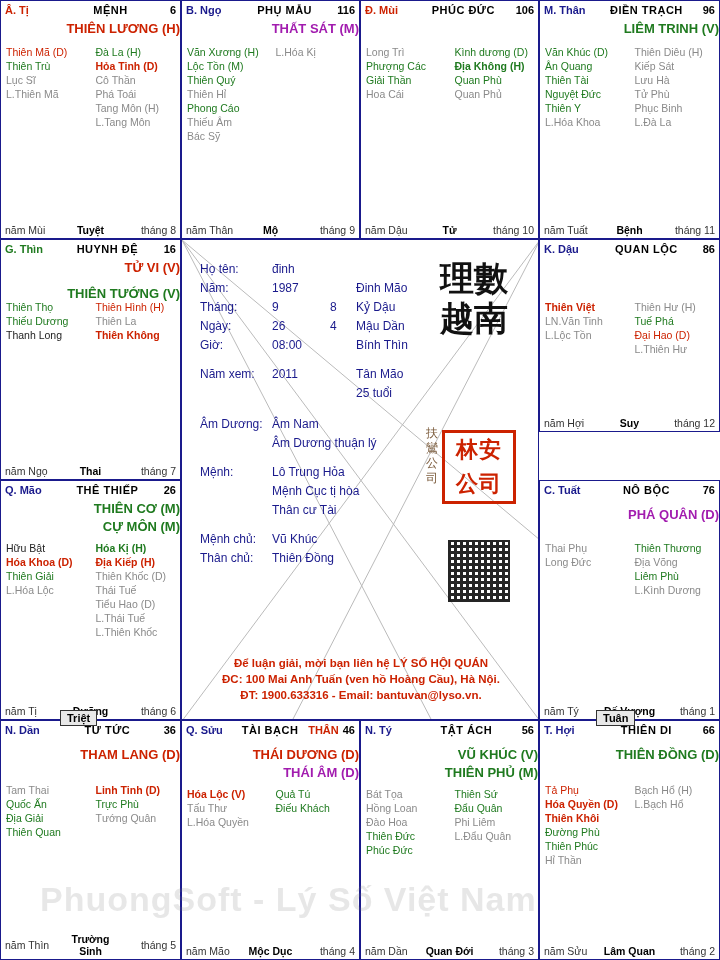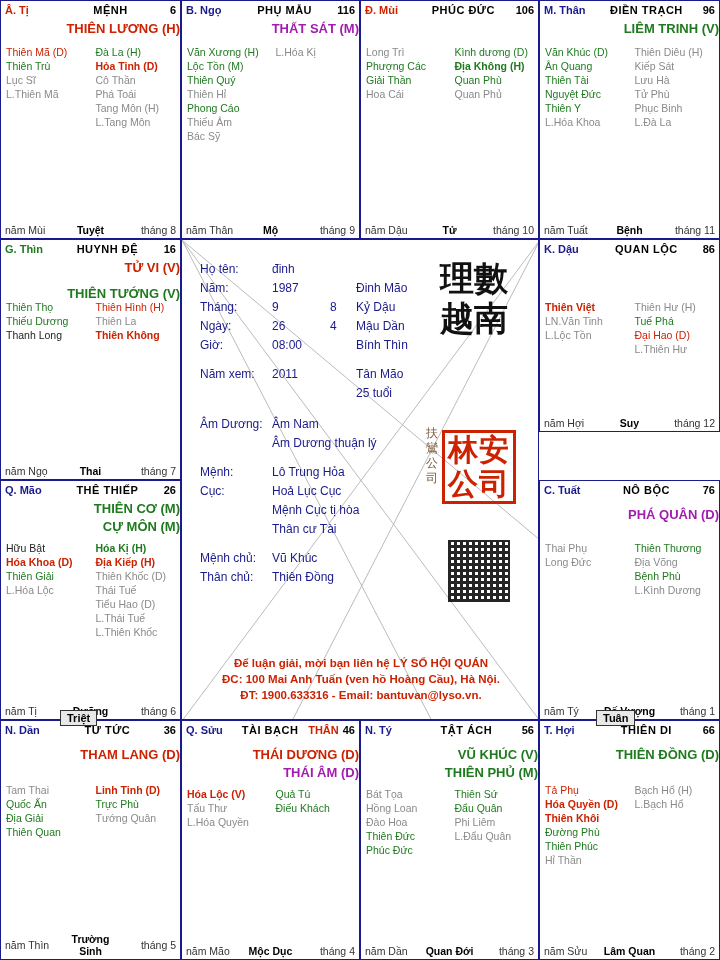--- a/index.html
+++ b/index.html
@@ -101,21 +101,21 @@
     color: #111;
     font-weight: bold;
   }
   .seal {
     position: absolute;
     right: 22px; top: 190px;
     width: 74px; height: 74px;
     border: 3px solid #cc2200;
     color: #cc2200;
     font-family: "DejaVu Sans", sans-serif;
-    font-size: 30px;
+    font-size: 22px;
     line-height: 34px;
     text-align: center;
     font-weight: bold;
     letter-spacing: 1px;
   }
   .sealtxt {
     position: absolute;
     right: 100px; top: 186px;
     font-family: "DejaVu Sans", sans-serif;
     font-size: 12px;
@@ -377,21 +377,21 @@
     </div>
     <div class="major gray" style="top:26px;">PHÁ QUÂN (D)</div>
     <div class="stars" style="top:60px;">
       <div class="starcol">
         <div class="s-gray">Thai Phụ</div>
         <div class="s-gray">Long Đức</div>
       </div>
       <div class="starcol">
         <div class="s-green">Thiên Thương</div>
         <div class="s-gray">Địa Võng</div>
-        <div class="s-green">Bệnh Phù</div>
+        <div class="s-green">Liêm Phù</div>
         <div class="s-gray">L.Kình Dương</div>
       </div>
     </div>
     <div class="foot">
       <span class="f1">năm Tý</span>
       <span class="f2">Đế Vượng</span>
       <span class="f3">tháng 1</span>
     </div>
   </div>
 
@@ -568,24 +568,20 @@
       <div class="info-row2">
         <span class="c1"></span>
         <span class="c2">Âm Dương thuận lý</span>
       </div>
       <div style="height:10px;"></div>
       <div class="info-row2">
         <span class="c1">Mệnh:</span>
         <span class="c2">Lô Trung Hỏa</span>
       </div>
       <div class="info-row2">
-        <span class="c1">Cục:</span>
-        <span class="c2">Hoả Lục Cục</span>
-      </div>
-      <div class="info-row2">
         <span class="c1"></span>
         <span class="c2">Mệnh Cục tị hòa</span>
       </div>
       <div class="info-row2">
         <span class="c1"></span>
         <span class="c2">Thân cư Tài</span>
       </div>
       <div style="height:10px;"></div>
       <div class="info-row2">
         <span class="c1">Mệnh chủ:</span>
@@ -605,13 +601,14 @@
     <div class="notice">
       <div>Để luận giải, mời bạn liên hệ LÝ SỐ HỘI QUÁN</div>
       <div>ĐC: 100 Mai Anh Tuấn (ven hồ Hoàng Cầu), Hà Nội.</div>
       <div>ĐT: 1900.633316 - Email: bantuvan@lyso.vn.</div>
     </div>
   </div>
 
   <div class="badge" style="left:60px;top:710px;">Triệt</div>
   <div class="badge" style="left:596px;top:710px;">Tuân</div>
 
+  <div class="watermark">PhuongSoft - Lý Số Việt Nam</div>
 </div>
 
 </body></html>

